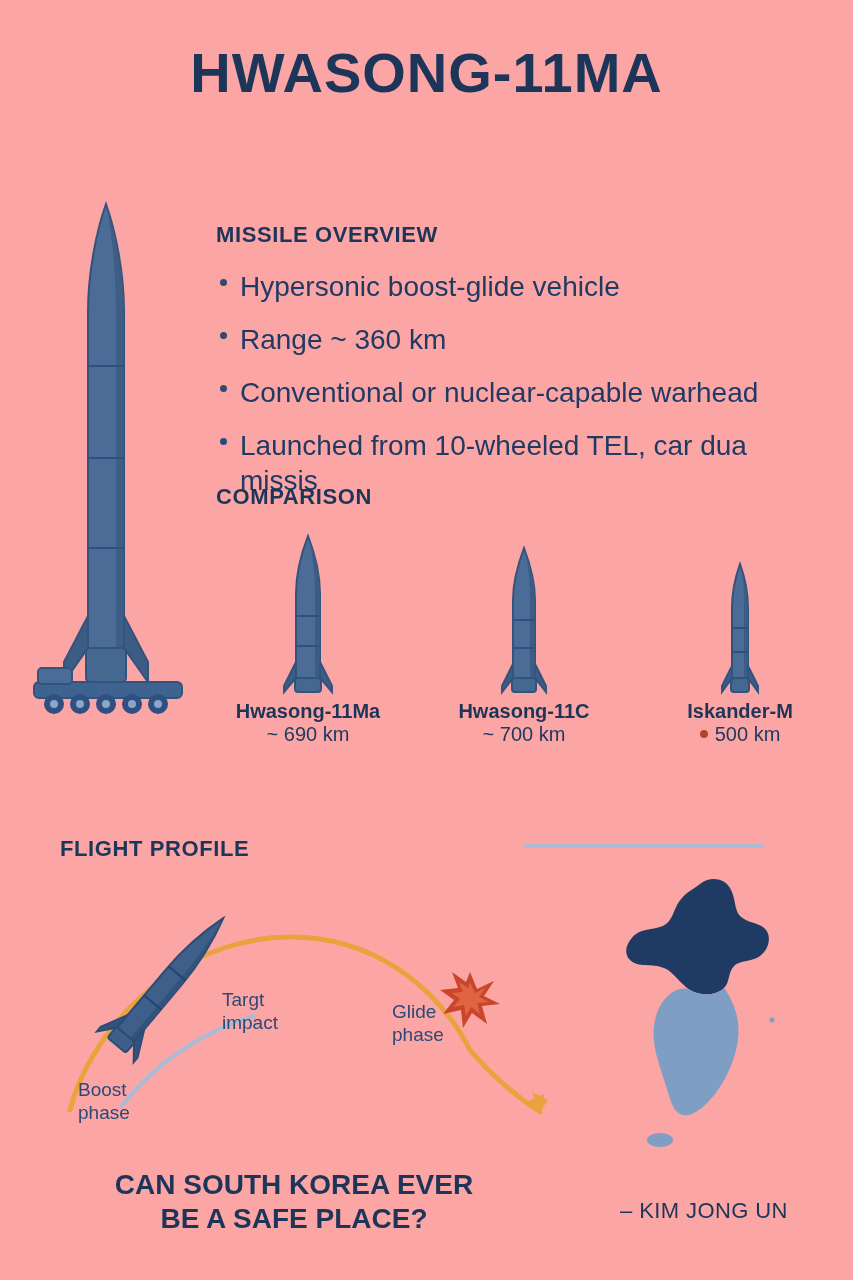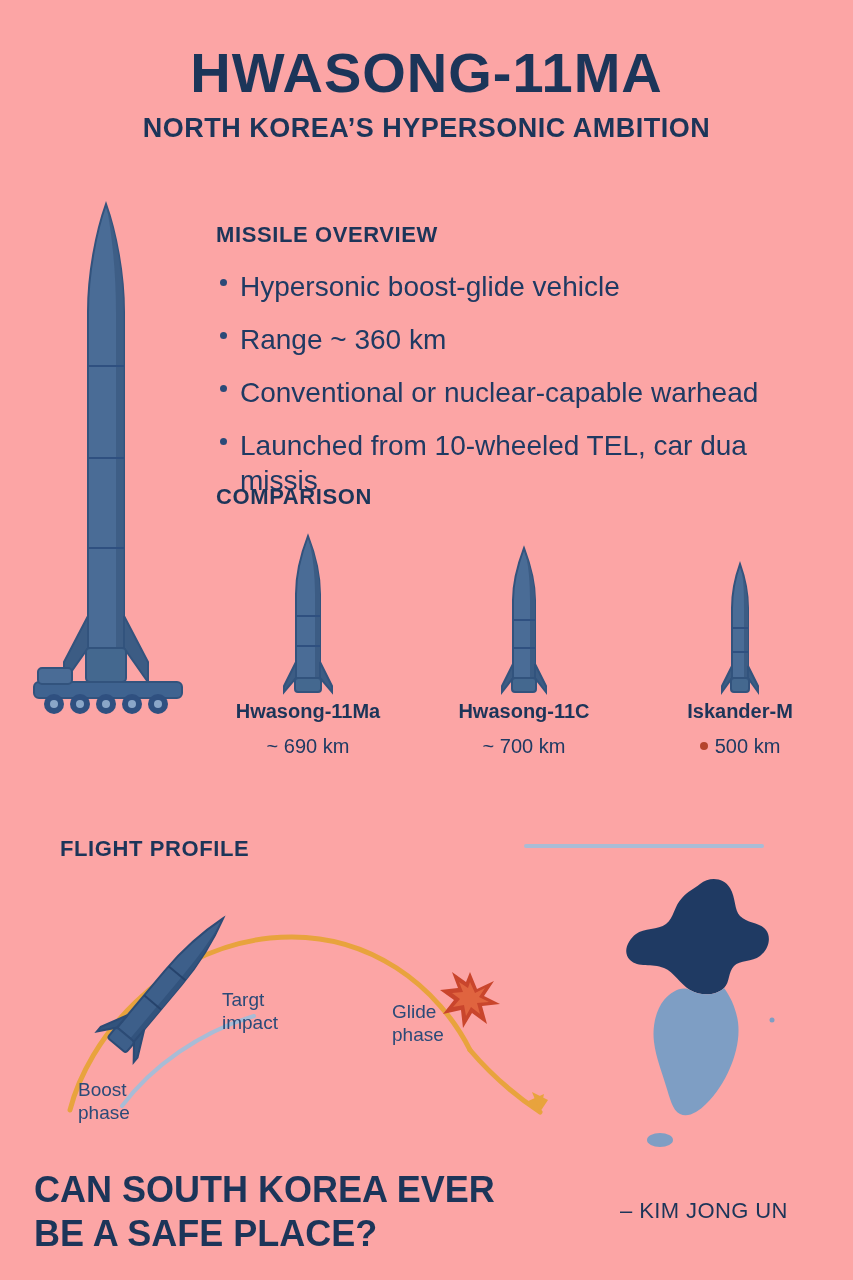--- a/index.html
+++ b/index.html
@@ -105,21 +105,21 @@
     height: 180px;
     position: relative;
   }
   .cmp-name {
     font-size: 20px;
     font-weight: bold;
     color: #1c3559;
     white-space: nowrap;
   }
   .cmp-range {
-    margin-top: 12px;
+    margin-top: 0;
     font-size: 20px;
     color: #1f3a63;
     white-space: nowrap;
   }
   .cmp-range .dot {
     display: inline-block;
     width: 8px;
     height: 8px;
     border-radius: 50%;
     background: #b5442d;
@@ -152,21 +152,22 @@
   #label-boost { left: 78px; top: 1078px; }
   #label-target { left: 222px; top: 988px; }
   #label-glide { left: 392px; top: 1000px; }
 
   
   #footer-question {
     position: absolute;
     left: 34px;
     top: 1168px;
     width: 520px;
-    font-size: 36px;
+    text-align: center;
+    font-size: 28px;
     font-weight: bold;
     line-height: 1.22;
     color: #1c3559;
   }
   #kim-credit {
     position: absolute;
     left: 574px;
     top: 1198px;
     width: 260px;
     text-align: center;
@@ -178,21 +179,20 @@
 
   svg { display: block; }
 </style>
 </head>
 <body>
 
 <div class="page">
 
   <div class="header">
     <div class="title">HWASONG-11MA</div>
-    <div class="subtitle">NORTH KOREA’S HYPERSONIC AMBITION</div>
   </div>
 
   <div style="position:absolute; left:28px; top:196px; width:180px; height:520px;">
     <svg width="180" height="520" viewBox="0 0 180 520" aria-hidden="true">
 
       <g>
         <path d="M78 8 C88 36 96 78 96 116 L96 452 L60 452 L60 116 C60 78 68 36 78 8 Z" fill="#4a6c96" stroke="#32537d" stroke-width="2"></path>
         <path d="M78 8 C84 36 88 78 88 116 L88 452 L96 452 L96 116 C96 78 88 36 78 8 Z" fill="#3c5c84" opacity="0.85"></path>
 
         <line x1="60" y1="170" x2="96" y2="170" stroke="#2f5080" stroke-width="2"></line>

